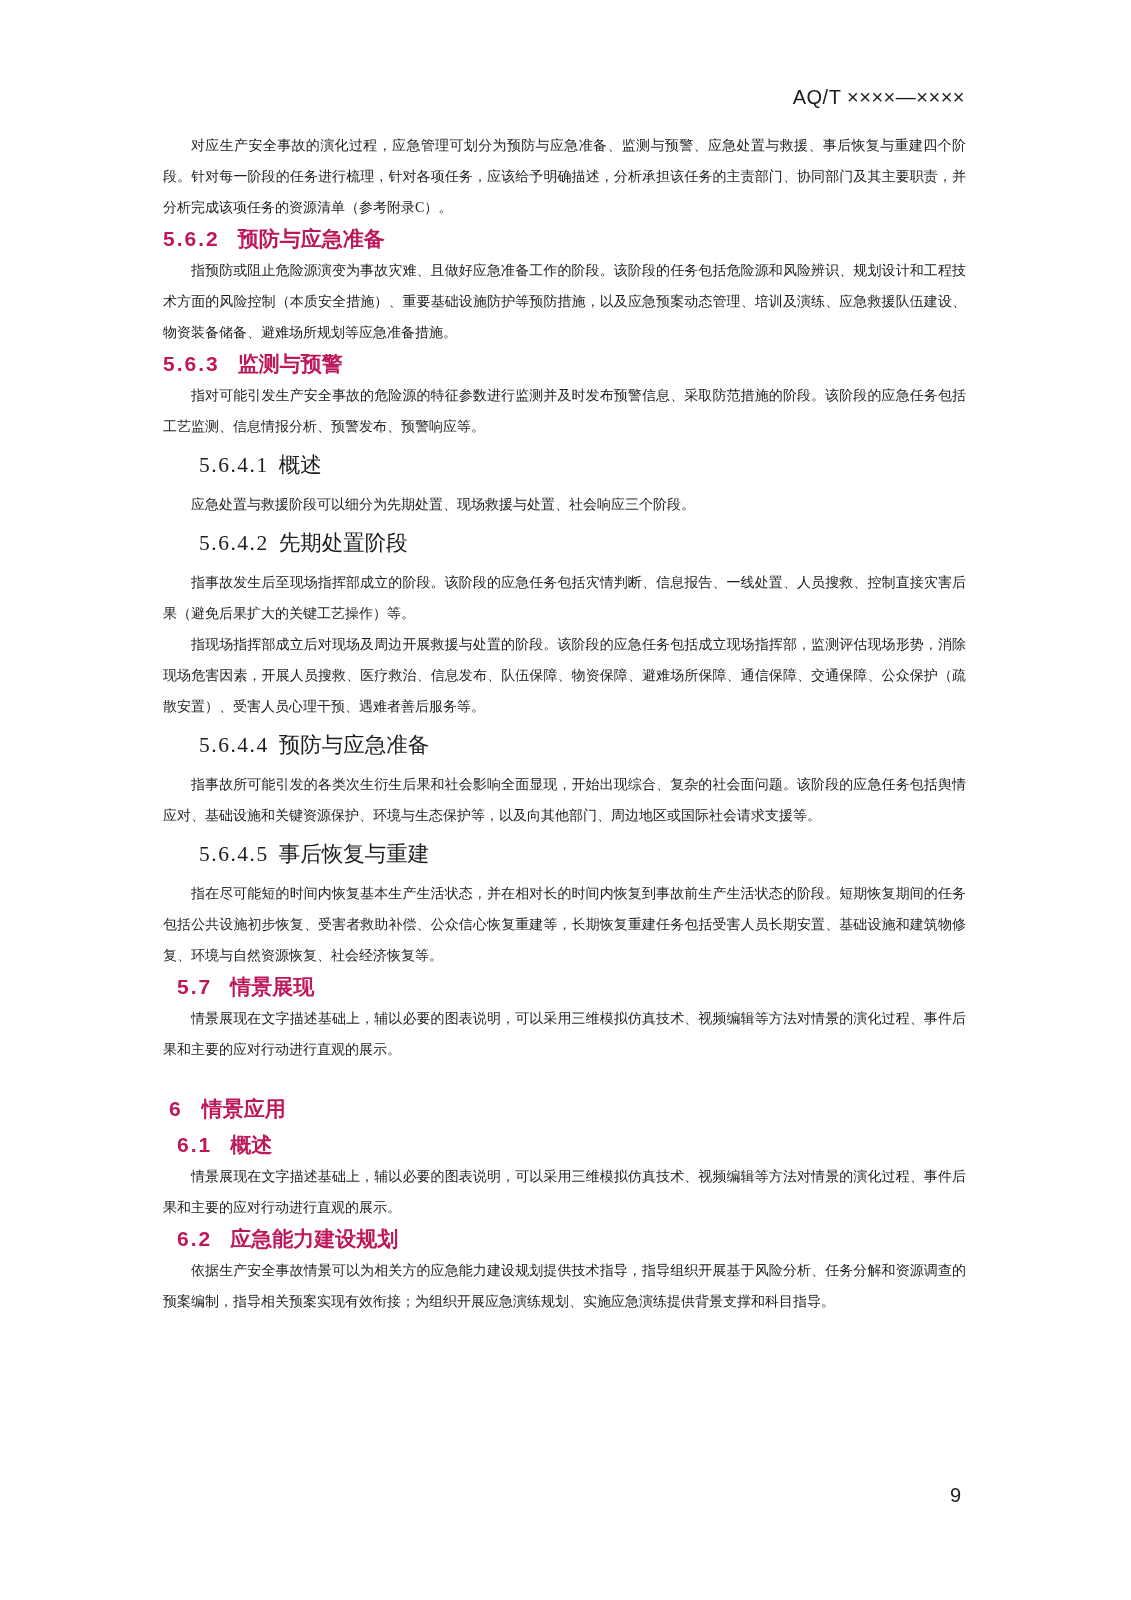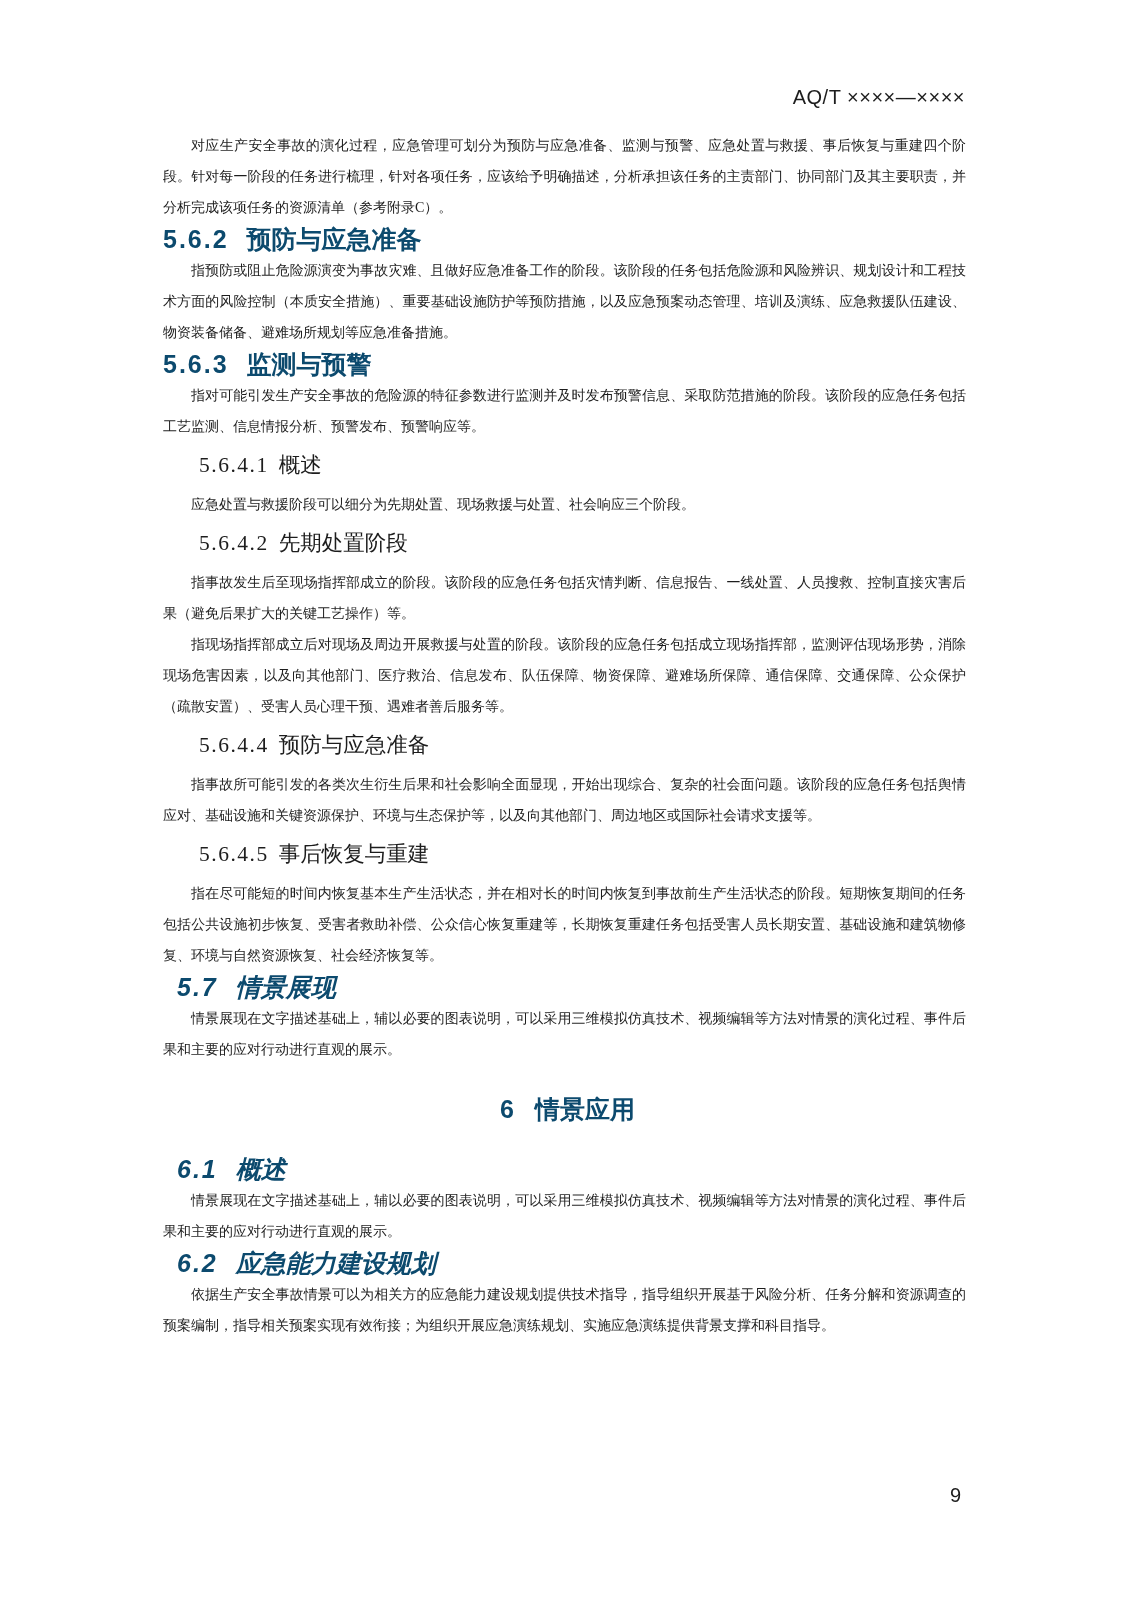--- a/index.html
+++ b/index.html
@@ -23,29 +23,28 @@
   .para {
     margin:0;
     font-size:14px; line-height:31px;
     text-align:justify;
     text-indent:28px;
   }
   .h3 {
     margin:0;
     font-family:"Liberation Sans","DejaVu Sans",sans-serif;
     font-weight:700;
-    font-size:25px; line-height:32px;
-    color:#0c4a6e;
+    font-size:21px; line-height:32px;
+    color:#be185d;
   }
   .h3 .num { letter-spacing:2px; margin-right:18px; }
-  .h2ish { padding-left:14px;font-style:italic; }
+  .h2ish { padding-left:14px; }
   .chapter {
-    margin-top:28px; margin-bottom:28px;
+    margin-top:28px; margin-bottom:4px;
     padding-left:6px;
-    text-align:center;
   }
   .chapter .num { margin-right:20px; letter-spacing:1px; }
   .h4 {
     margin:8px;
     font-size:21.5px; line-height:31px;
     font-weight:400;
     padding-left:28px;
   }
   .h4 .num { letter-spacing:1.5px; margin-right:10px; }
   .page-number {
@@ -71,21 +70,21 @@
     <h3 class="h3"><span class="num">5.6.3</span><span>监测与预警</span></h3>
     <p class="para">指对可能引发生产安全事故的危险源的特征参数进行监测并及时发布预警信息、采取防范措施的阶段。该阶段的应急任务包括工艺监测、信息情报分析、预警发布、预警响应等。</p>
 
 
     <div class="h4"><span class="num">5.6.4.1</span><span>概述</span></div>
     <p class="para">应急处置与救援阶段可以细分为先期处置、现场救援与处置、社会响应三个阶段。</p>
 
     <div class="h4"><span class="num">5.6.4.2</span><span>先期处置阶段</span></div>
     <p class="para">指事故发生后至现场指挥部成立的阶段。该阶段的应急任务包括灾情判断、信息报告、一线处置、人员搜救、控制直接灾害后果（避免后果扩大的关键工艺操作）等。</p>
 
-    <p class="para">指现场指挥部成立后对现场及周边开展救援与处置的阶段。该阶段的应急任务包括成立现场指挥部，监测评估现场形势，消除现场危害因素，以及向其他部门、医疗救治、信息发布、队伍保障、物资保障、避难场所保障、通信保障、交通保障、公众保护（疏散安置）、受害人员心理干预、遇难者善后服务等。</p>
+    <p class="para">指现场指挥部成立后对现场及周边开展救援与处置的阶段。该阶段的应急任务包括成立现场指挥部，监测评估现场形势，消除现场危害因素，开展人员搜救、医疗救治、信息发布、队伍保障、物资保障、避难场所保障、通信保障、交通保障、公众保护（疏散安置）、受害人员心理干预、遇难者善后服务等。</p>
 
     <div class="h4"><span class="num">5.6.4.4</span><span>预防与应急准备</span></div>
     <p class="para">指事故所可能引发的各类次生衍生后果和社会影响全面显现，开始出现综合、复杂的社会面问题。该阶段的应急任务包括舆情应对、基础设施和关键资源保护、环境与生态保护等，以及向其他部门、周边地区或国际社会请求支援等。</p>
 
     <div class="h4"><span class="num">5.6.4.5</span><span>事后恢复与重建</span></div>
     <p class="para">指在尽可能短的时间内恢复基本生产生活状态，并在相对长的时间内恢复到事故前生产生活状态的阶段。短期恢复期间的任务包括公共设施初步恢复、受害者救助补偿、公众信心恢复重建等，长期恢复重建任务包括受害人员长期安置、基础设施和建筑物修复、环境与自然资源恢复、社会经济恢复等。</p>
 
     <h3 class="h3 h2ish"><span class="num">5.7</span><span>情景展现</span></h3>
     <p class="para">情景展现在文字描述基础上，辅以必要的图表说明，可以采用三维模拟仿真技术、视频编辑等方法对情景的演化过程、事件后果和主要的应对行动进行直观的展示。</p>
 

